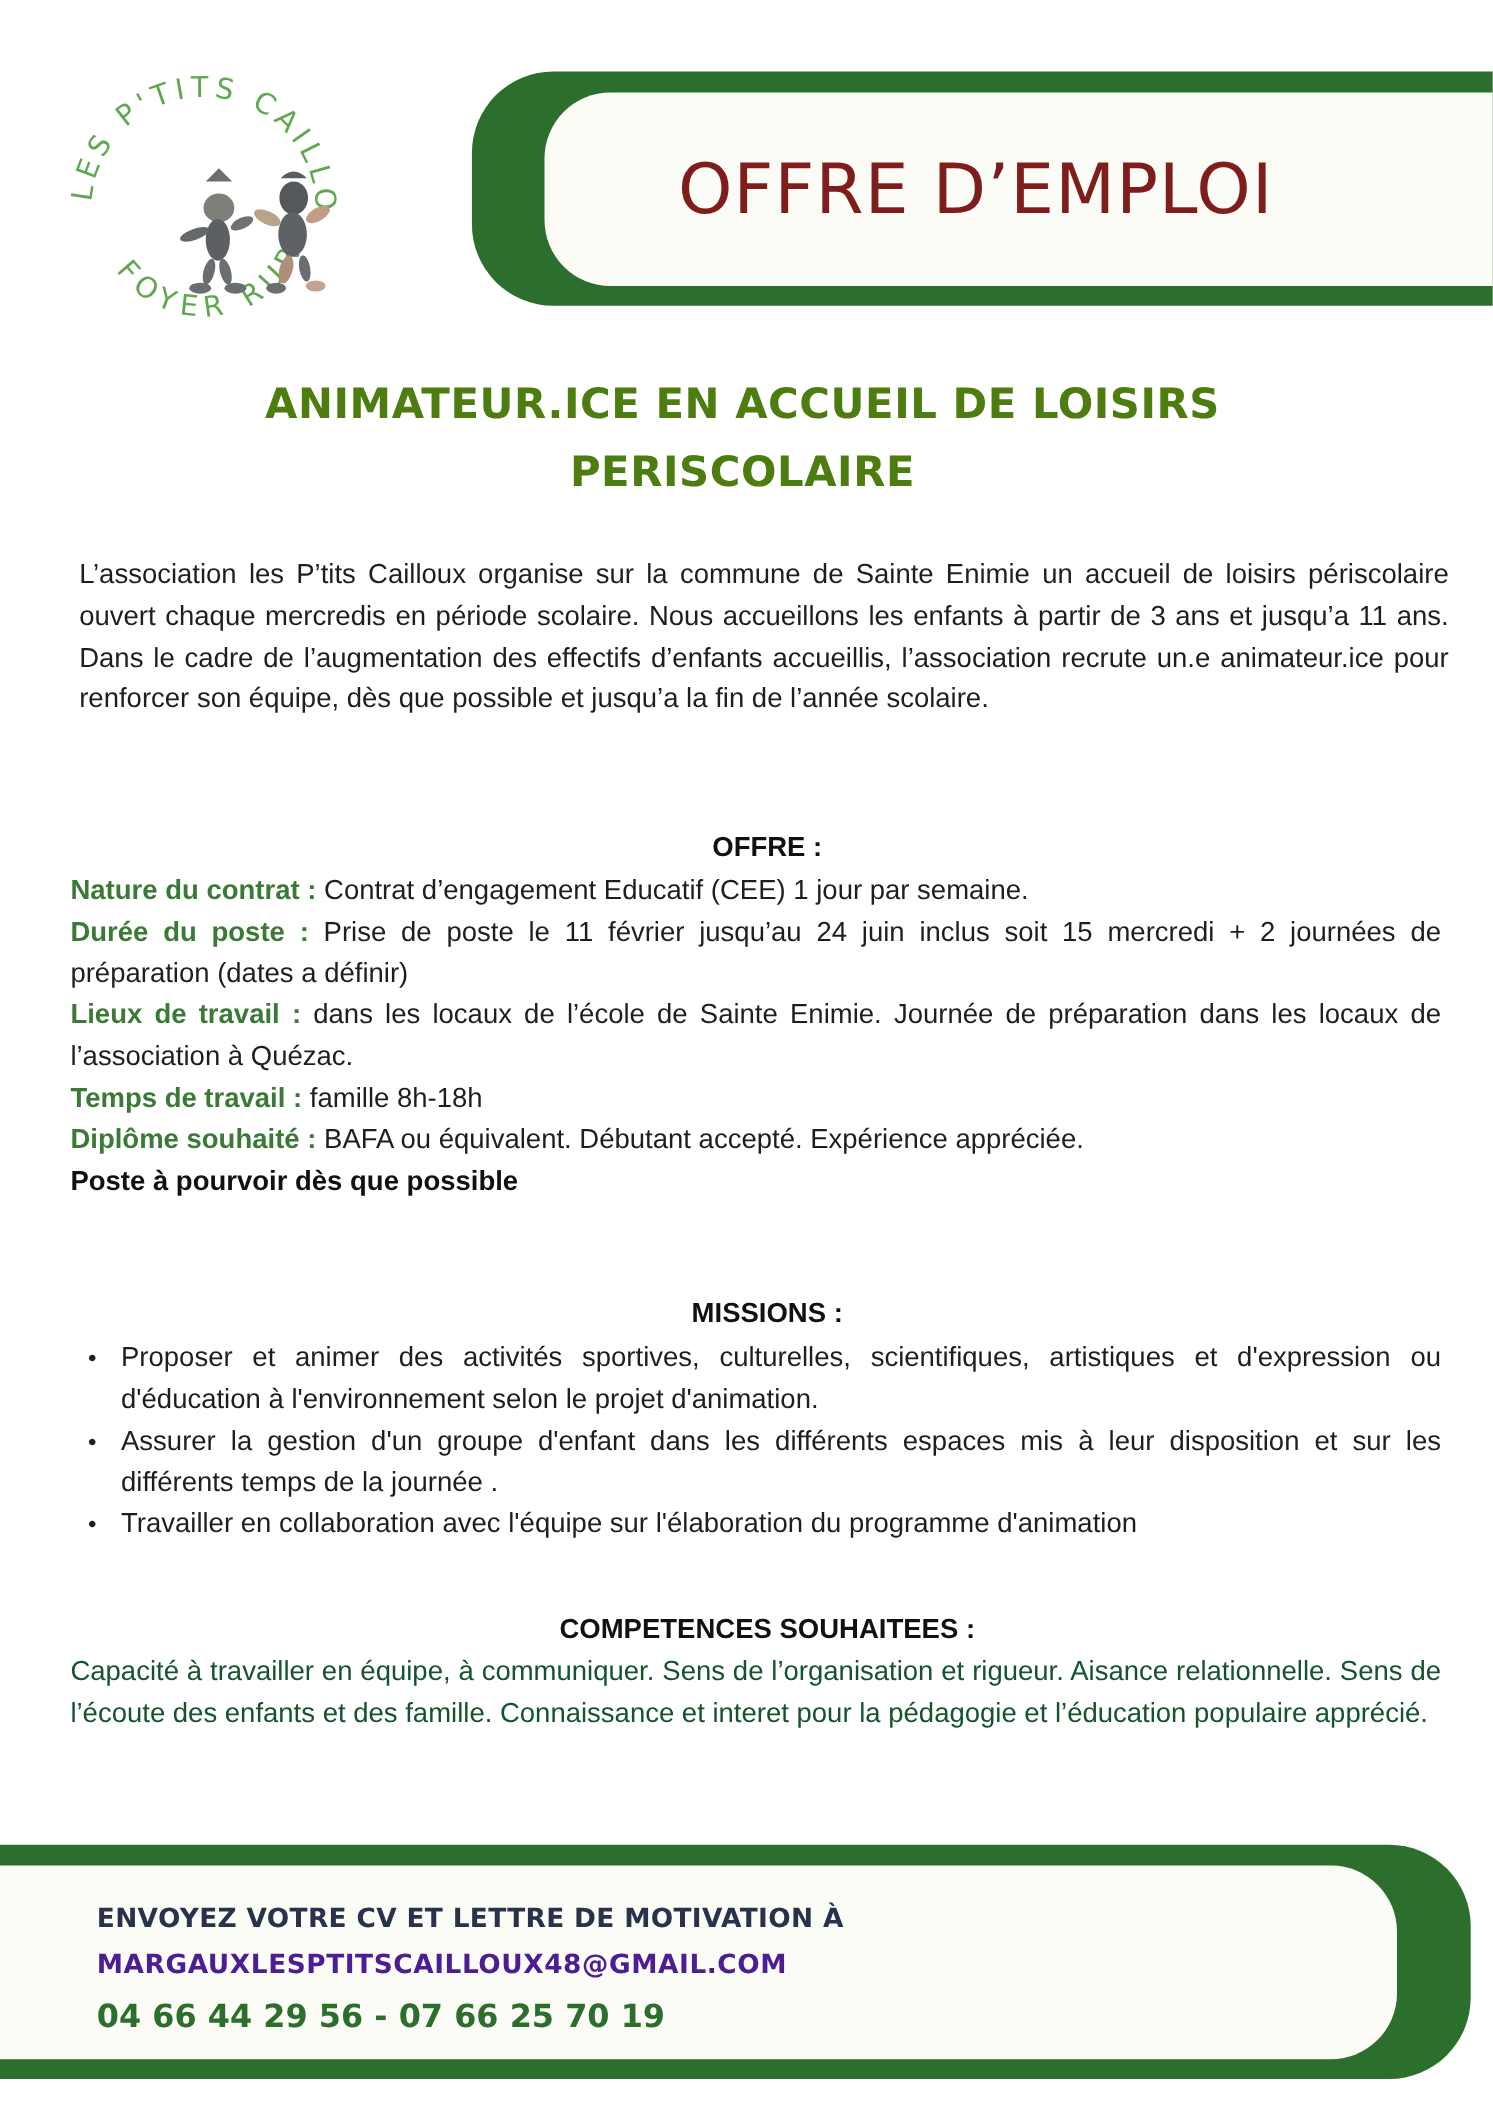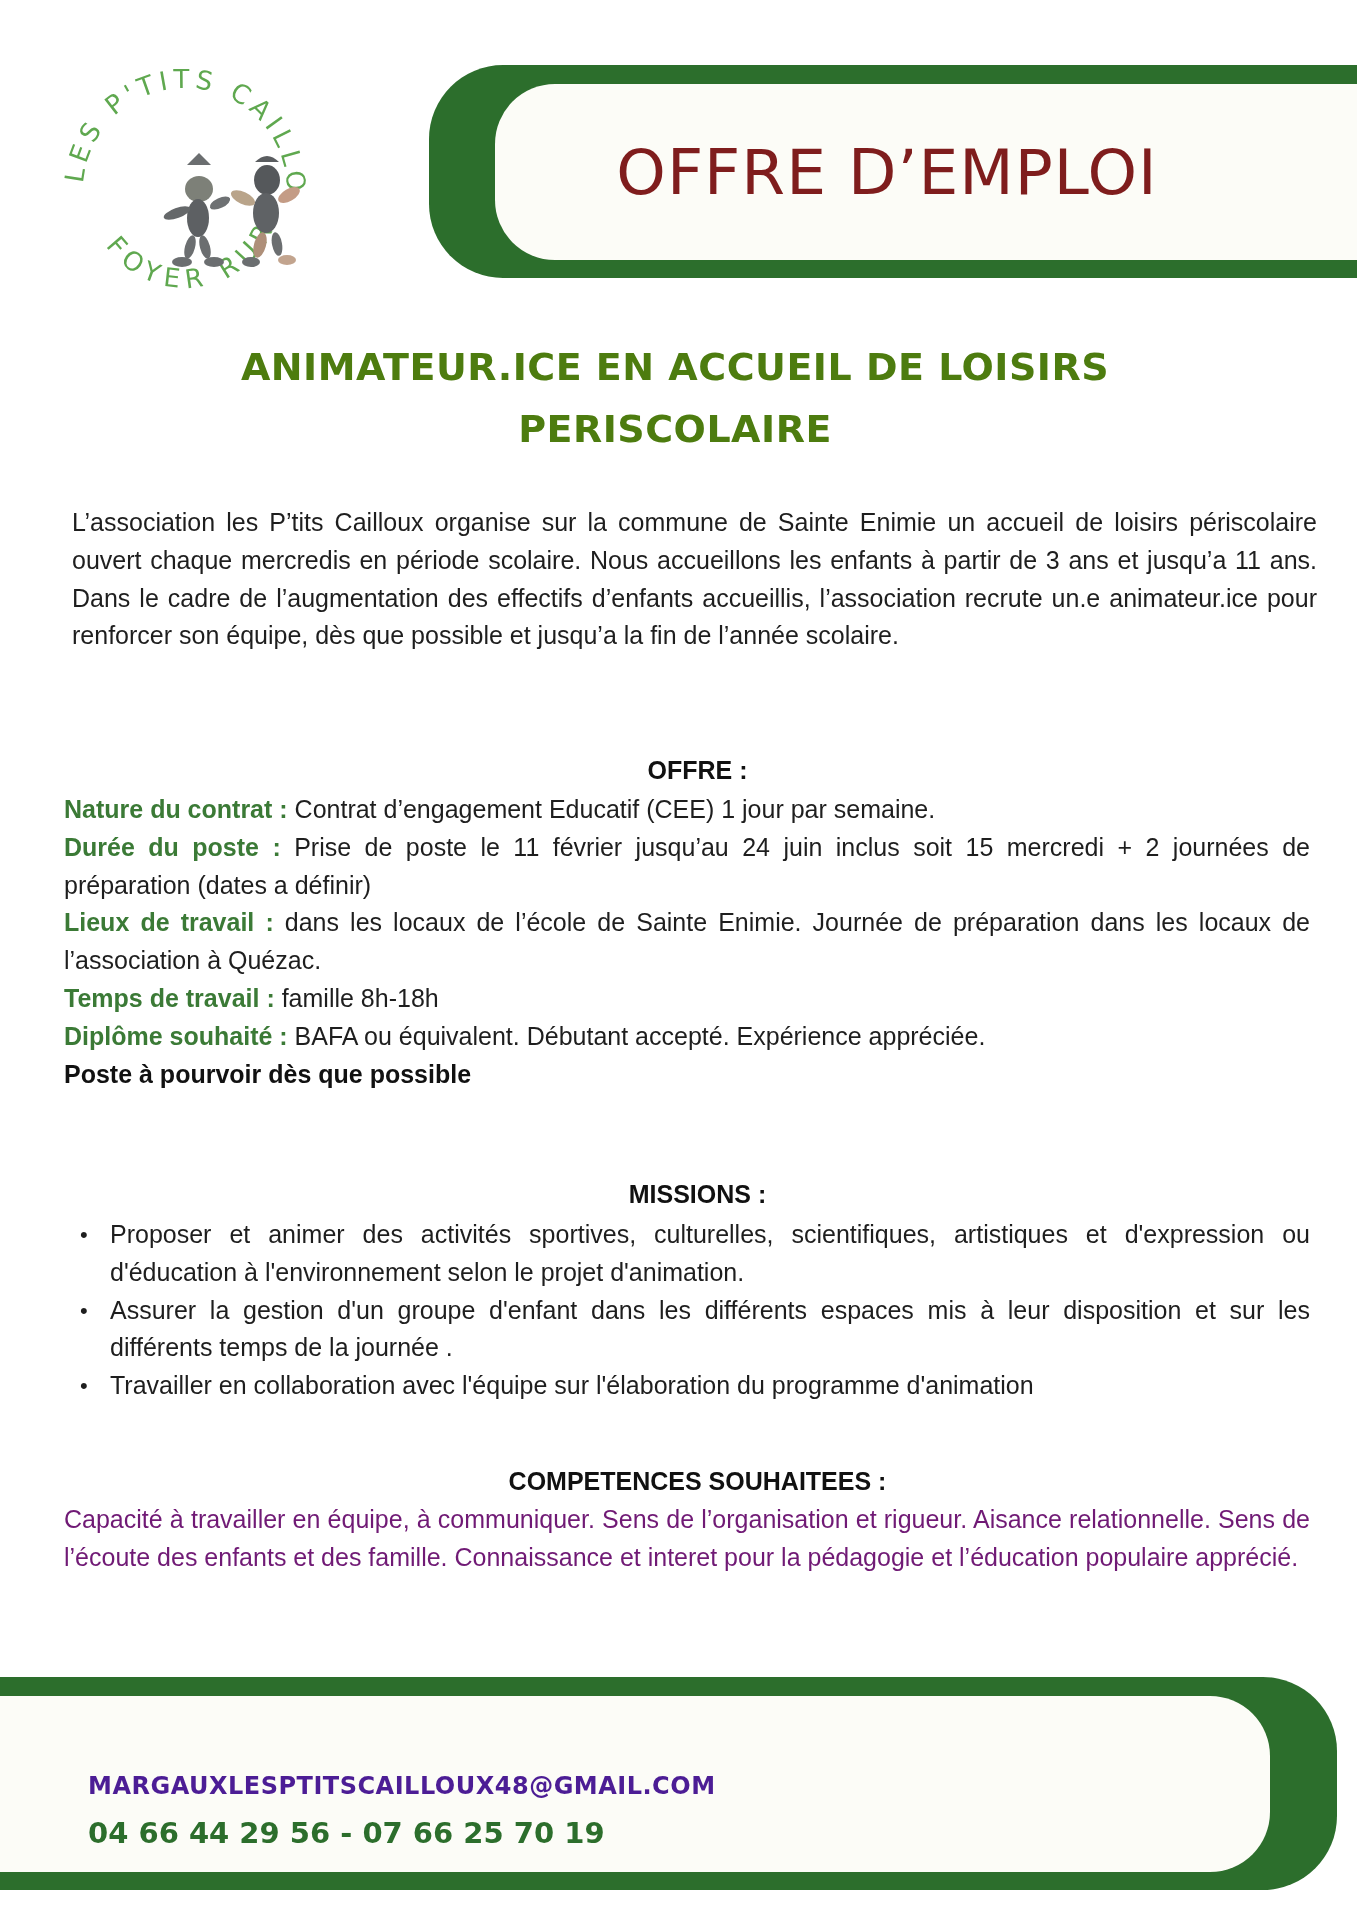--- a/index.html
+++ b/index.html
@@ -54,21 +54,21 @@
     position: absolute; left: 64px; top: 1216px; width: 1246px;
     font-size: 25px; line-height: 37.8px; color: #1e1e1e; list-style: none;
   }
   .missions li { position: relative; padding-left: 46px; text-align: justify; }
   .missions li::before {
     content: "\2022"; position: absolute; left: 16px; top: 0; font-size: 22px;
   }
 
   .skills {
     position: absolute; left: 64px; top: 1501px; width: 1246px;
-    font-size: 25px; line-height: 37.8px; color: #701a75; text-align: justify;
+    font-size: 25px; line-height: 37.8px; color: #14532d; text-align: justify;
   }
 
   
   .footer-frame {
     position: absolute; left: 0; top: 1677px; width: 1337px; height: 213px;
     background: #2c6e2c; border-radius: 0 74px 74px 0;
   }
   .footer-inner {
     position: absolute; left: 0; top: 19px; width: 1270px; height: 176px;
     background: #fcfcf7; border-radius: 0 60px 60px 0;
@@ -152,16 +152,17 @@
   <li>Proposer et animer des activités sportives, culturelles, scientifiques, artistiques et d'expression ou d'éducation à l'environnement selon le projet d'animation.</li>
   <li>Assurer la gestion d'un groupe d'enfant dans les différents espaces mis à leur disposition et sur les différents temps de la journée .</li>
   <li> Travailler en collaboration avec l'équipe sur l'élaboration du programme d'animation</li>
 </ul>
 
 <div class="section-title" style="top:1467px;">COMPETENCES SOUHAITEES :</div>
 <p class="skills">Capacité à travailler en équipe, à communiquer. Sens de l’organisation et rigueur. Aisance relationnelle. Sens de l’écoute des enfants et des famille. Connaissance et interet pour la pédagogie et l’éducation populaire apprécié.</p>
 
 <div class="footer-frame">
   <div class="footer-inner">
+    <div class="footer-cta">ENVOYEZ VOTRE CV ET LETTRE DE MOTIVATION À</div>
     <div class="footer-email">MARGAUXLESPTITSCAILLOUX48@GMAIL.COM</div>
     <div class="footer-phone">04 66 44 29 56 - 07 66 25 70 19</div>
   </div>
 </div>
 
 </body></html>

